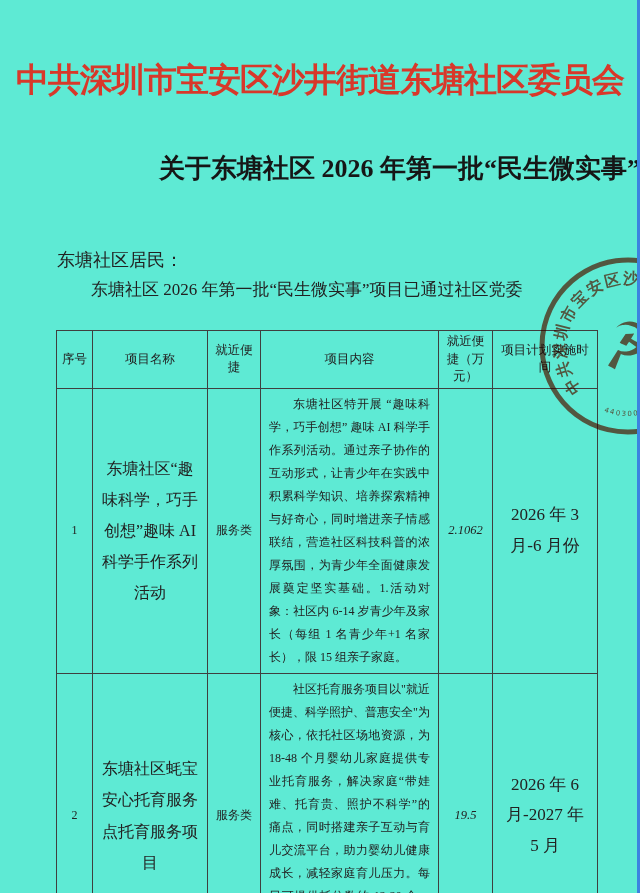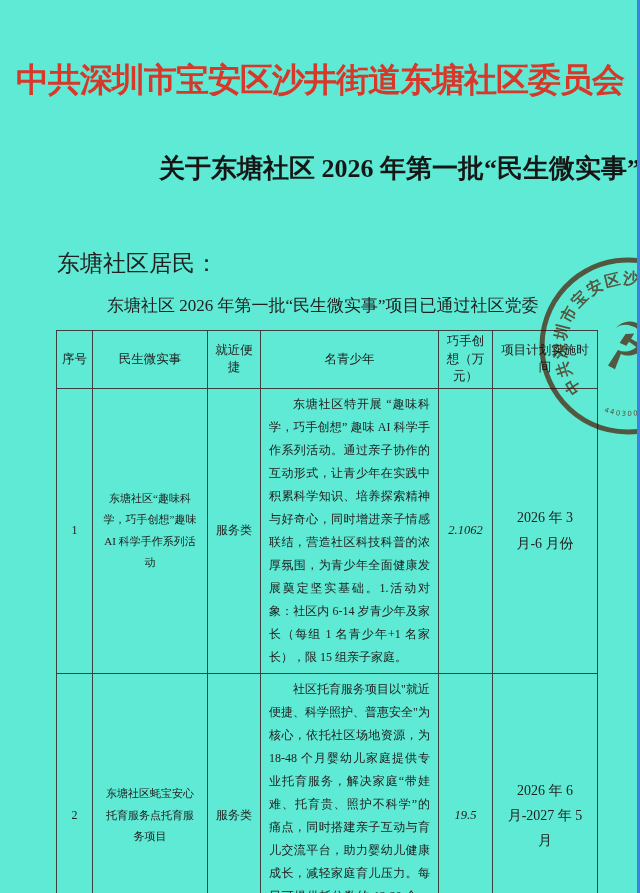--- a/index.html
+++ b/index.html
@@ -21,54 +21,54 @@
     white-space:nowrap;
   }
   .doc-title{
     position:absolute;top:150px;left:0;width:640px;
     text-align:right;
     font-size:26px;font-weight:bold;line-height:38px;
     color:#161616;
   }
   .salutation{
     position:absolute;top:248px;left:57px;
-    font-size:23px;color:#222;font-family:Liberation Mono, monospace;
+    font-size:18px;color:#222;font-family:Liberation Mono, monospace;
   }
   .intro{
     position:absolute;top:276px;left:57px;width:526px;
     font-size:17px;line-height:28px;color:#222;
-    text-align:justify;margin:16px;
+    text-align:justify;margin:0;
   }
   .intro .indent{ text-indent:2em; display:block; }
   .projects-table{
     position:absolute;top:330px;left:56px;width:541px;
     border-collapse:collapse;table-layout:fixed;
     font-size:12px;color:#222;
   }
   .projects-table th,.projects-table td{
     border:1px solid #3f3f3f;
     padding:2px 3px;
     vertical-align:middle;
     text-align:center;
     font-weight:normal;
   }
   .projects-table thead tr{height:37px;}
   .projects-table .row-1{height:239px;}
   .projects-table .row-2{height:229px;}
   .projects-table th{font-size:12.5px;line-height:1.4;}
-  td.cell-name{font-size:11px;line-height:1.95;padding:2px 8px;}
+  td.cell-name{font-size:16px;line-height:1.95;padding:2px 8px;}
   td.cell-content{
     text-align:justify;
     font-size:12px;line-height:23px;
     padding:4px 8px;
     margin-left:44px;
   }
   td.cell-content .indent{text-indent:2em;display:block;}
   td.cell-amount{font-size:12.5px;font-style:italic;}
-  td.cell-schedule{font-size:14px;line-height:1.8;padding:2px 12px;}
+  td.cell-schedule{font-size:17px;line-height:1.8;padding:2px 12px;}
   .seal{
     position:absolute;left:513px;top:231px;width:230px;height:230px;
     opacity:0.85;
     mix-blend-mode:multiply;
     pointer-events:none;
   }
   .edge-line{
     position:absolute;top:0;right:0;width:3px;height:893px;
     background:#3c82e0;
   }
@@ -93,24 +93,24 @@
       <col style="width:36px">
         <col style="width:115px">
         <col style="width:53px">
       <col style="width:178px">
         <col style="width:54px">
         <col style="width:105px">
     </colgroup>
     <thead>
       <tr>
         <th>序号</th>
-        <th>民生微实事</th>
+        <th>项目名称</th>
         <th>就近便捷</th>
-        <th>名青少年</th>
-        <th>巧手创想（万元）</th>
+        <th>项目内容</th>
+        <th>就近便捷（万元）</th>
         <th>项目计划实施时间</th>
       </tr>
     </thead>
     <tbody>
       <tr class="row-1">
         <td class="cell-no">1</td>
         <td class="cell-name">东塘社区“趣味科学，巧手创想”趣味 AI 科学手作系列活动</td>
         <td class="cell-type">服务类</td>
         <td class="cell-content">
             <span class="indent">东塘社区特开展 “趣味科学，巧手创想” 趣味 AI 科学手作系列活动。通过亲子协作的互动形式，让青少年在实践中积累科学知识、培养探索精神与好奇心，同时增进亲子情感联结，营造社区科技科普的浓厚氛围，为青少年全面健康发展奠定坚实基础。1.活动对象：社区内 6-14 岁青少年及家长（每组 1 名青少年+1 名家长），限 15 组亲子家庭。</span>

